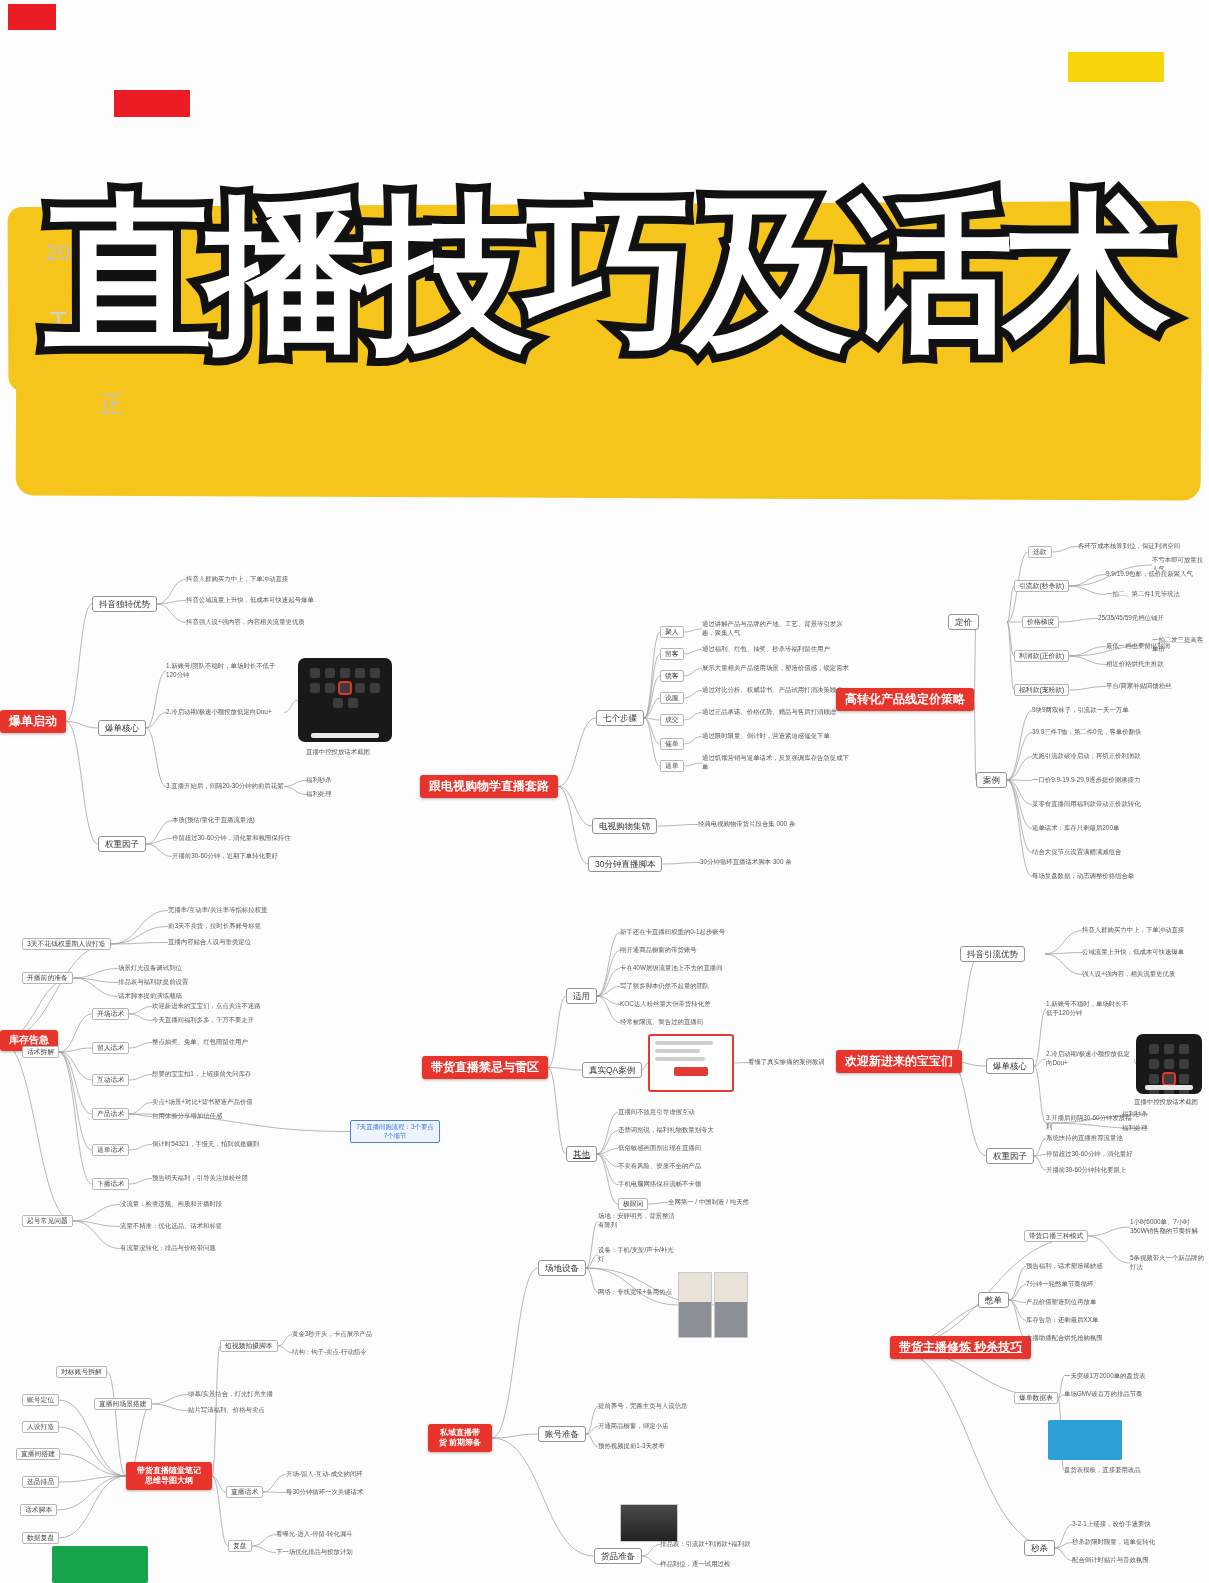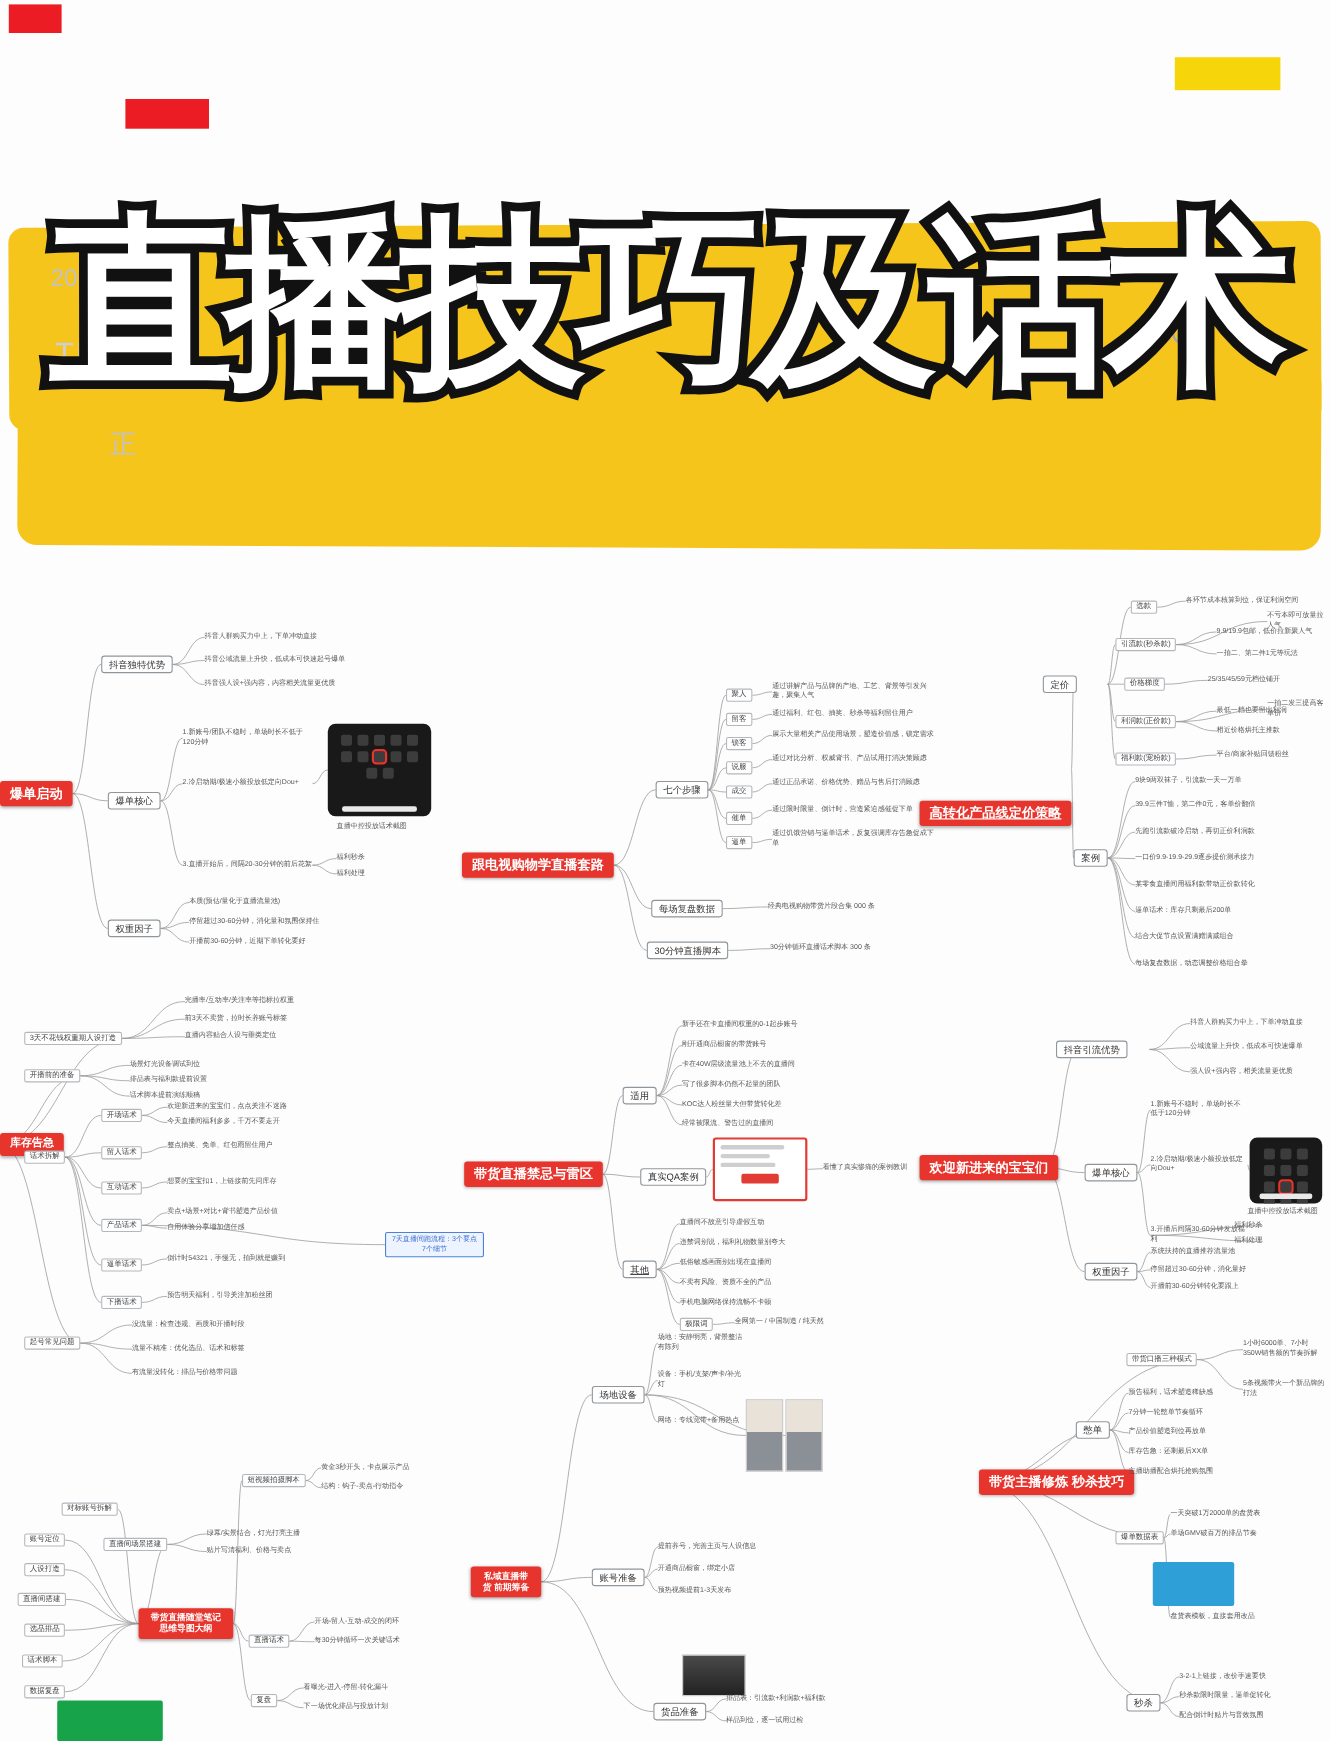--- a/index.html
+++ b/index.html
@@ -284,25 +284,25 @@
       <div class="n mini" style="left: 660px; top: 670px;">锁客</div>
       <div class="n leaf wrapped" style="left: 702px; top: 664px; width: 152px;">展示大量相关产品使用场景，塑造价值感，锁定需求</div>
       <div class="n mini" style="left: 660px; top: 692px;">说服</div>
       <div class="n leaf wrapped" style="left: 702px; top: 686px; width: 152px;">通过对比分析、权威背书、产品试用打消决策顾虑</div>
       <div class="n mini" style="left: 660px; top: 714px;">成交</div>
       <div class="n leaf wrapped" style="left: 702px; top: 708px; width: 152px;">通过正品承诺、价格优势、赠品与售后打消顾虑</div>
       <div class="n mini" style="left: 660px; top: 738px;">催单</div>
       <div class="n leaf wrapped" style="left: 702px; top: 732px; width: 152px;">通过限时限量、倒计时，营造紧迫感催促下单</div>
       <div class="n mini" style="left: 660px; top: 760px;">逼单</div>
       <div class="n leaf wrapped" style="left: 702px; top: 754px; width: 152px;">通过饥饿营销与逼单话术，反复强调库存告急促成下单</div>
-      <div class="n branch" style="left: 592px; top: 818px;">每场复盘数据</div>
+      <div class="n branch" style="left: 592px; top: 818px;">电视购物集锦</div>
       <div class="n leaf wrapped" style="left: 698px; top: 820px; width: 150px;">经典电视购物带货片段合集 000 条</div>
       <div class="n branch" style="left: 588px; top: 856px;">30分钟直播脚本</div>
       <div class="n leaf wrapped" style="left: 700px; top: 858px; width: 150px;">30分钟循环直播话术脚本 300 条</div>
-      <div class="n root" style="left: 836px; top: 728px; text-decoration: underline;">高转化产品线定价策略</div>
+      <div class="n root" style="left: 836px; top: 688px;">高转化产品线定价策略</div>
       <div class="n branch" style="left: 948px; top: 614px;">定价</div>
       <div class="n mini" style="left: 1028px; top: 546px;">选款</div>
       <div class="n leaf wrapped" style="left: 1078px; top: 542px; width: 120px;">各环节成本核算到位，保证利润空间</div>
       <div class="n mini" style="left: 1014px; top: 580px;">引流款(秒杀款)</div>
       <div class="n leaf wrapped" style="left: 1106px; top: 570px; width: 95px;">9.9/19.9包邮，低价拉新聚人气</div>
       <div class="n leaf wrapped" style="left: 1106px; top: 590px; width: 95px;">一拍二、第二件1元等玩法</div>
       <div class="n leaf wrapped" style="left: 1152px; top: 556px; width: 55px;">不亏本即可放量拉人气</div>
       <div class="n mini" style="left: 1022px; top: 616px;">价格梯度</div>
       <div class="n leaf wrapped" style="left: 1098px; top: 614px; width: 100px;">25/35/45/59元档位铺开</div>
       <div class="n mini" style="left: 1014px; top: 650px;">利润款(正价款)</div>
@@ -435,21 +435,21 @@
       <div class="n image photo" style="left: 678px; top: 1272px; width: 34px; height: 66px;"></div>
       <div class="n image photo" style="left: 714px; top: 1272px; width: 34px; height: 66px;"></div>
       <div class="n branch" style="left: 538px; top: 1426px;">账号准备</div>
       <div class="n leaf wrapped" style="left: 598px; top: 1402px; width: 120px;">提前养号，完善主页与人设信息</div>
       <div class="n leaf wrapped" style="left: 598px; top: 1422px; width: 120px;">开通商品橱窗，绑定小店</div>
       <div class="n leaf wrapped" style="left: 598px; top: 1442px; width: 120px;">预热视频提前1-3天发布</div>
       <div class="n branch" style="left: 594px; top: 1548px;">货品准备</div>
       <div class="n image photodark" style="left: 620px; top: 1504px; width: 58px; height: 38px;"></div>
       <div class="n leaf wrapped" style="left: 660px; top: 1540px; width: 130px;">排品表：引流款+利润款+福利款</div>
       <div class="n leaf wrapped" style="left: 660px; top: 1560px; width: 130px;">样品到位，逐一试用过检</div>
-      <div class="n root" style="left: 890px; top: 1336px;">带货主播修炼 秒杀技巧</div>
+      <div class="n root" style="left: 890px; top: 1336px; text-decoration: underline;">带货主播修炼 秒杀技巧</div>
       <div class="n mini" style="left: 1024px; top: 1230px;">带货口播三种模式</div>
       <div class="n leaf wrapped" style="left: 1130px; top: 1218px; width: 75px;">1小时6000单、7小时350W销售额的节奏拆解</div>
       <div class="n leaf wrapped" style="left: 1130px; top: 1254px; width: 75px;">5条视频带火一个新品牌的打法</div>
       <div class="n branch" style="left: 978px; top: 1292px;">憋单</div>
       <div class="n leaf wrapped" style="left: 1026px; top: 1262px; width: 100px;">预告福利，话术塑造稀缺感</div>
       <div class="n leaf wrapped" style="left: 1026px; top: 1280px; width: 100px;">7分钟一轮憋单节奏循环</div>
       <div class="n leaf wrapped" style="left: 1026px; top: 1298px; width: 100px;">产品价值塑造到位再放单</div>
       <div class="n leaf wrapped" style="left: 1026px; top: 1316px; width: 100px;">库存告急：还剩最后XX单</div>
       <div class="n leaf wrapped" style="left: 1026px; top: 1334px; width: 100px;">主播助播配合烘托抢购氛围</div>
       <div class="n mini" style="left: 1014px; top: 1392px;">爆单数据表</div>

